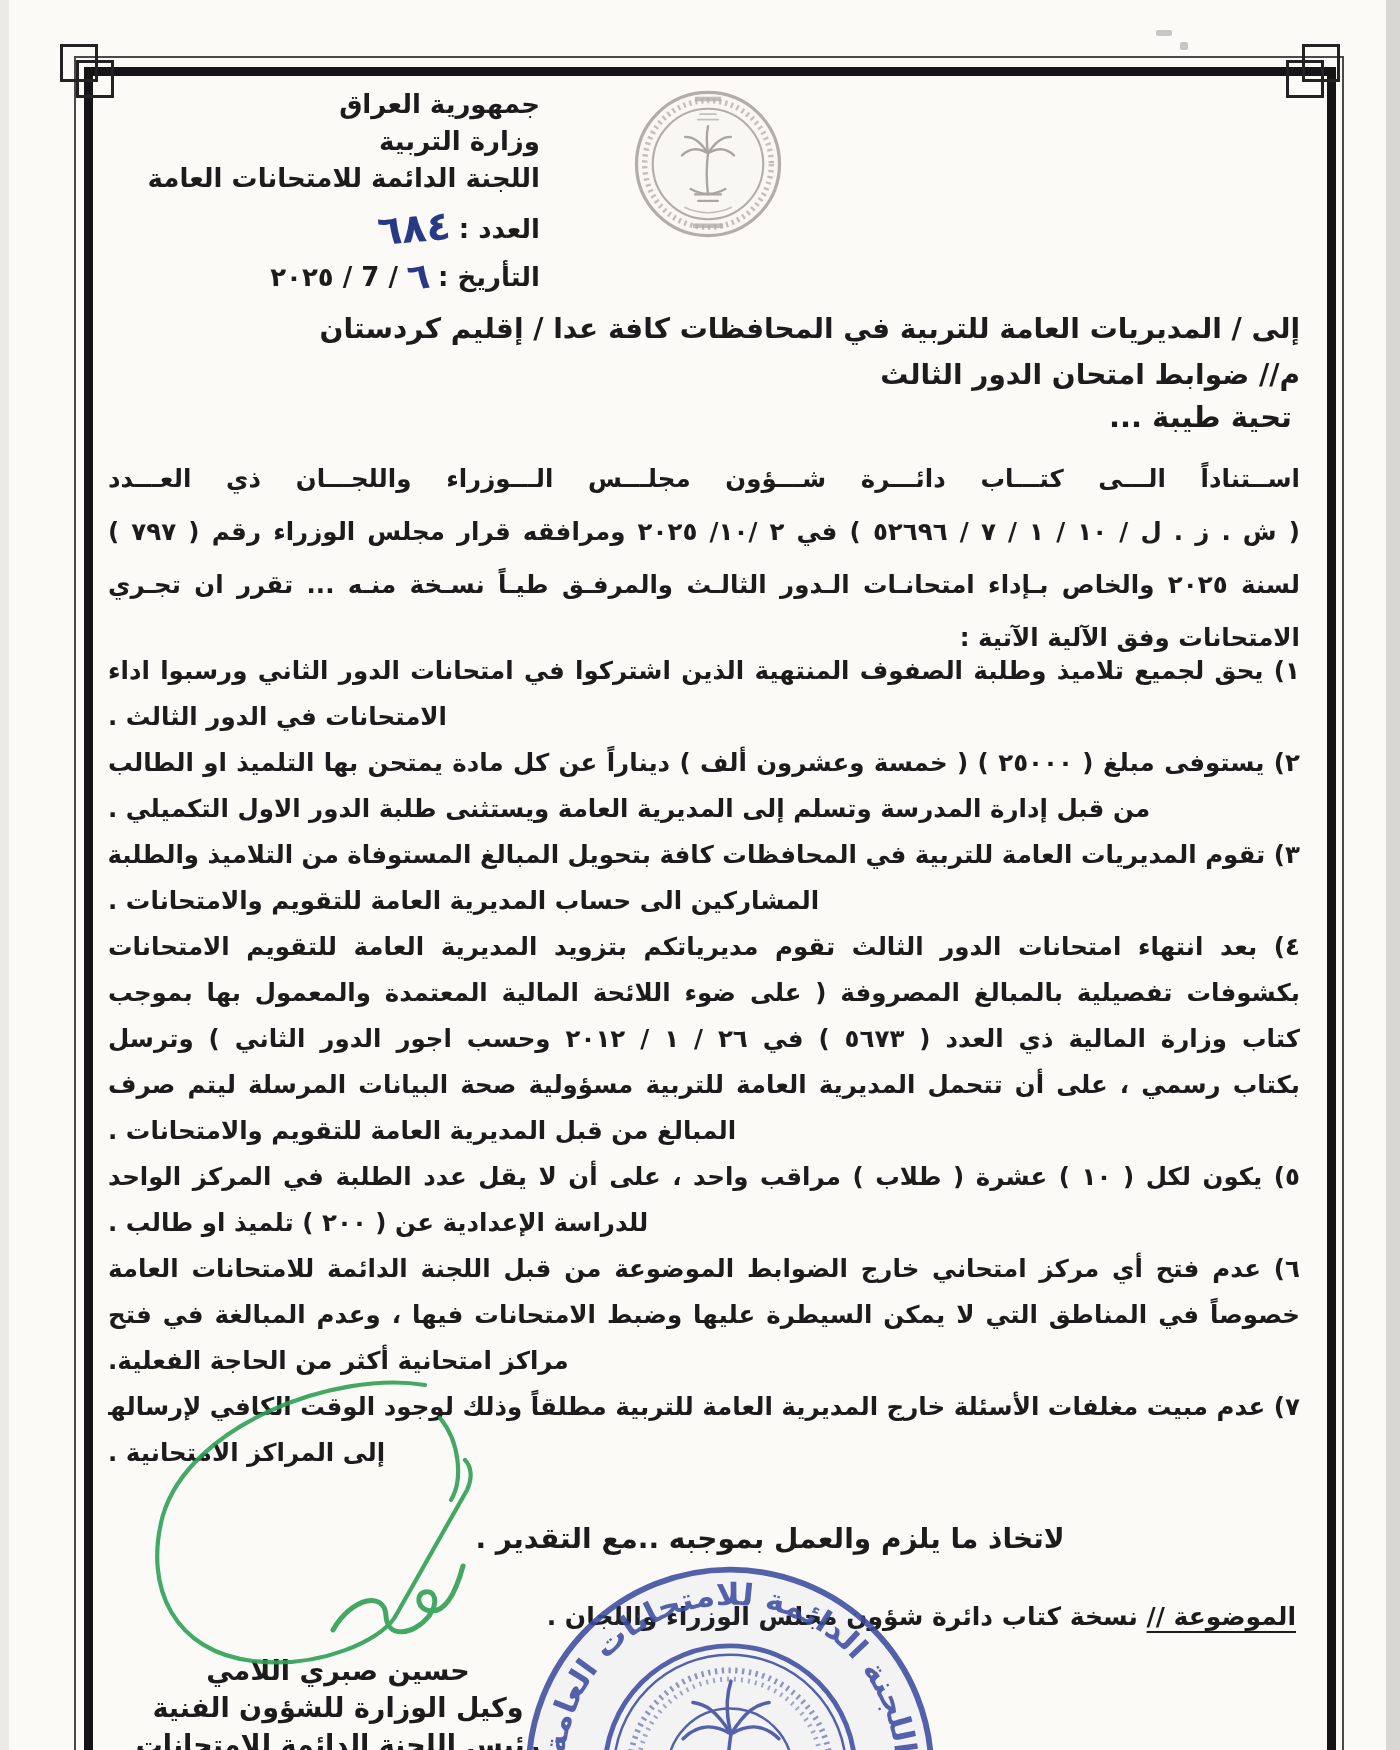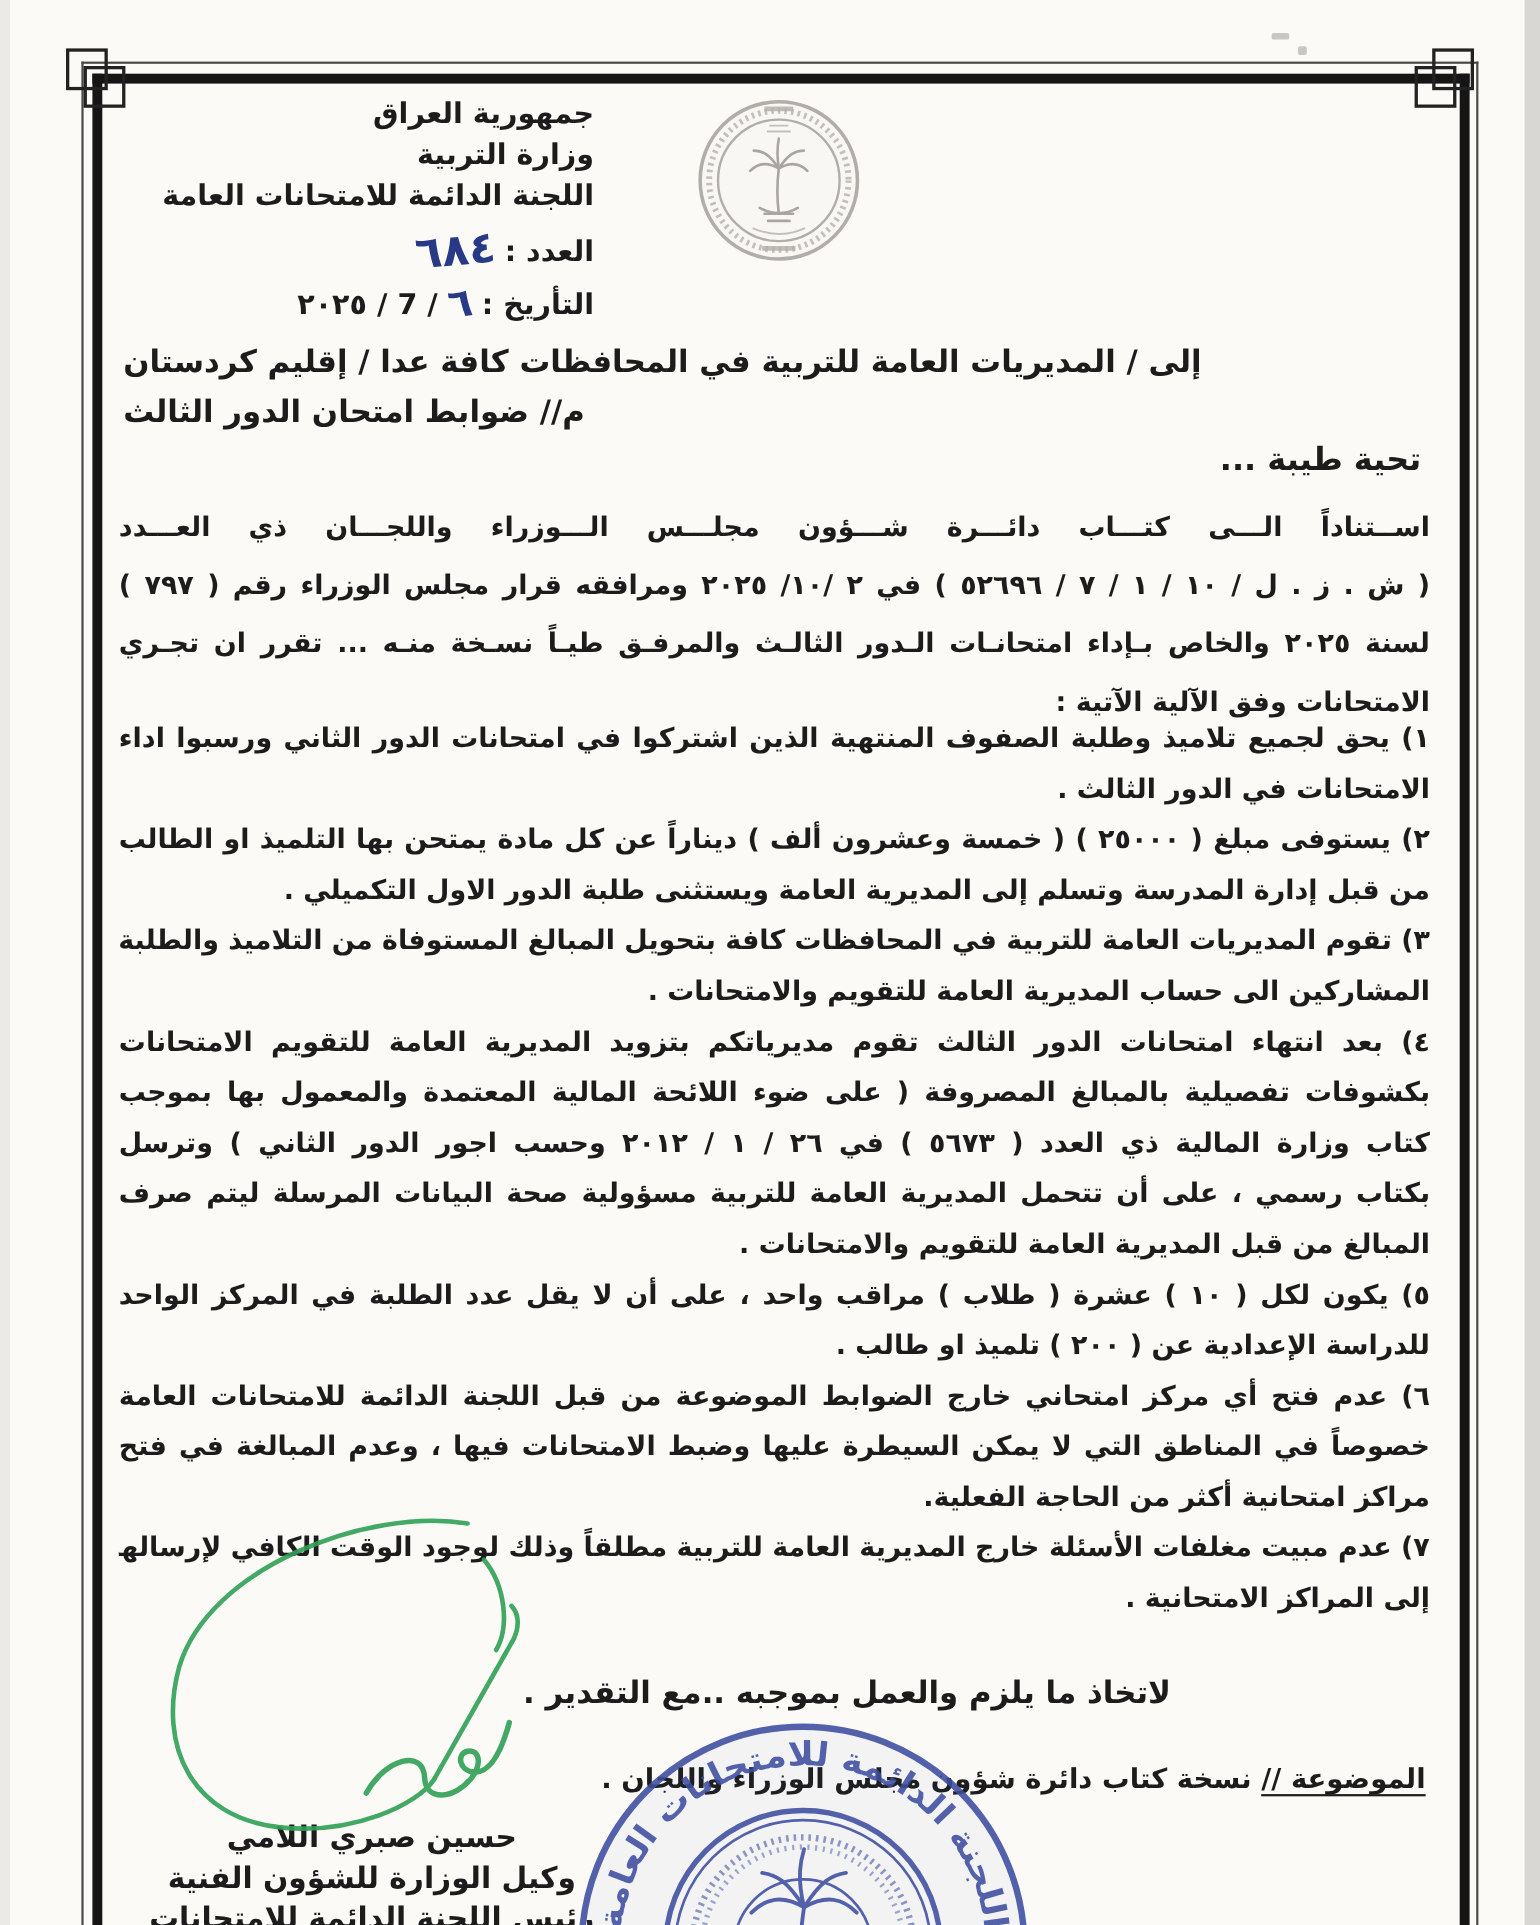--- a/index.html
+++ b/index.html
@@ -32,36 +32,36 @@
                   font-weight:700; font-size:26px; line-height:37px; }
   .num-row, .date-row { margin-top:4px; height:46px; line-height:46px; font-size:26px; }
   .hand { color:#283a86; font-size:40px; font-weight:700;
           display:inline-block; transform:rotate(-5deg) translateY(4px); letter-spacing:2px; }
   .hand.day { font-size:36px; transform:rotate(-8deg) translateY(3px); }
 
   .emblem-wrap { position:absolute; left:630px; top:86px; }
 
   
   .addressee-block { position:absolute; top:306px; left:112px; width:1188px;
-                     text-align:left; font-weight:700; font-size:28px; line-height:46px; }
+                     text-align:right; font-weight:700; font-size:28px; line-height:46px; }
   .greeting { position:absolute; top:400px; right:108px; font-size:29px; font-weight:700;margin-left:17px; }
 
   
   .intro { position:absolute; top:452px; right:100px; width:1192px;
            font-size:24.5px; font-weight:700; }
   .intro .jline { line-height:53px; text-align:justify; text-align-last:justify;
                   white-space:nowrap; overflow:hidden; }
   .intro .rline { line-height:53px; text-align:right; }
 
   
   .items { position:absolute; top:648px; right:100px; width:1192px;
            font-size:24.5px; font-weight:700; }
   .iline { line-height:46px; white-space:nowrap; overflow:hidden; }
   .iline.jl   { text-align:justify; text-align-last:justify; }
-  .iline.last { text-align:right; }
+  .iline.last { text-align:left; }
   .marker { display:inline-block; }
 
   
   .closing { position:absolute; top:1522px; left:150px; width:1240px;
              text-align:center; font-size:28px; font-weight:700; }
   .attachments { position:absolute; top:1602px; right:104px; font-size:25px; font-weight:700; }
   .attachments .lbl { text-decoration:underline; text-underline-offset:6px; }
   .signature-block { position:absolute; top:1652px; left:118px; width:440px;
                      text-align:center; font-size:27px; font-weight:700; line-height:37px; }
 

